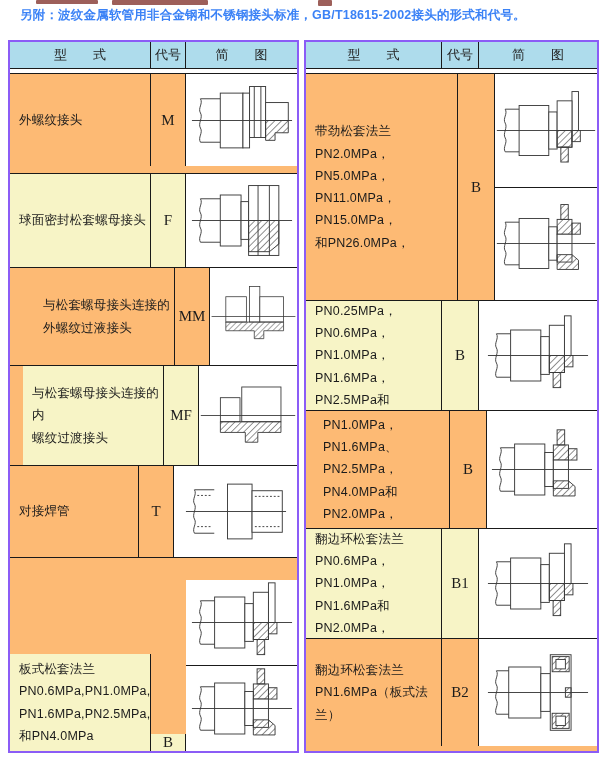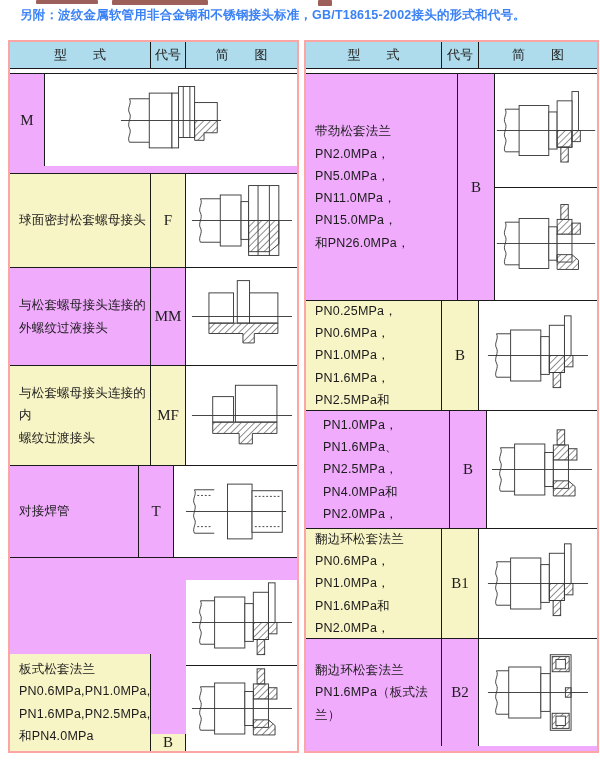--- a/index.html
+++ b/index.html
@@ -11,21 +11,21 @@
   .page{position:absolute;inset:0;}
   .crop-marks span{position:absolute;top:0;background:#7c2a23;opacity:.75;border-radius:1px;}
   .crop-marks .m1{left:36px;width:62px;height:4px;}
   .crop-marks .m2{left:112px;width:96px;height:5px;}
   .crop-marks .m3{left:318px;width:14px;height:6px;}
   .title{
     position:absolute;left:20px;top:7px;width:586px;
     font-size:12.5px;font-weight:bold;letter-spacing:.2px;color:#3b82f6;
   }
   .tables{position:absolute;left:8px;top:40px;display:flex;gap:5px;}
-  .tbl{background:#f0abfc;border:2px solid #fca5a5;}
+  .tbl{background:#fdba74;border:2px solid #8b5cf6;}
   .tbl.left{width:287px;}
   .tbl.right{width:291px;}
   .trow{display:flex;box-sizing:border-box;}
   .trow.header{height:27px;border-bottom:1px solid #1a1a1a;}
   .trow.header .c{
     background:#aedcec;display:flex;align-items:center;justify-content:center;
     font-size:13px;color:#222;
   }
   .hgap{height:4px;border-bottom:1px solid #1a1a1a;background:#fff;}
   .trow.body + .trow.body{border-top:1px solid #1a1a1a;}
@@ -53,20 +53,23 @@
   <div class="title">另附：波纹金属软管用非合金钢和不锈钢接头标准，GB/T18615-2002接头的形式和代号。</div>
   <div class="tables">
     <div class="tbl left" id="left-table">
         <div class="trow header">
           <div class="c t" style="width:141px;justify-content:center;padding:0">型　　式</div>
           <div class="c k" style="width:35px;font-family:inherit;font-size:13px">代号</div>
           <div class="c d" style="flex-direction:row;align-items:center;justify-content:center">简　　图</div>
         </div>
         <div class="hgap"></div>
         <div class="trow body" style="height: 92px;">
+          <div class="c t" style="width:141px">
+            <div class="ttext">外螺纹接头</div>
+          </div>
           <div class="c k" style="width:35px">M</div>
           <div class="c d">
             <div class="sub">
               <svg width="104" height="85" viewBox="0 0 110 90" preserveAspectRatio="xMidYMid meet">
                 <defs>
                   <pattern id="hleft_rows-0-0" width="5" height="5" patternUnits="userSpaceOnUse" patternTransform="rotate(45)">
                     <line x1="0" y1="0" x2="0" y2="5" stroke="#4a4a4a" stroke-width="1.3"></line>
                   </pattern>
                 </defs>
                 <path d="M32,22 L11,22 C14,27 8,32 11,37 C14,42 8,48 11,53 C14,58 8,63 11,68 L32,68" fill="#fff" stroke="#3a3a3a" stroke-width="1"></path>
@@ -100,21 +103,21 @@
                 <rect x="54" y="25" width="8" height="40" fill="#fff" stroke="#3a3a3a" stroke-width="1"></rect>
                 <rect x="62" y="8" width="32" height="74" fill="#fff" stroke="#3a3a3a" stroke-width="1"></rect>
                 <line x1="72" y1="8" x2="72" y2="82" stroke="#3a3a3a" stroke-width="1"></line>
                 <line x1="84" y1="8" x2="84" y2="82" stroke="#3a3a3a" stroke-width="1"></line>
                 <polygon points="62,45 94,45 94,70 84,78 62,78" fill="url(#hleft_rows-1-0)" stroke="#3a3a3a" stroke-width="1"></polygon>
                 <line x1="2" y1="45" x2="108" y2="45" stroke="#3a3a3a" stroke-width="1"></line>
               </svg>
             </div>
           </div>
         </div>
-        <div class="trow body" style="height: 98px;">
+        <div class="trow body" style="height: 98px; padding-left: 24px;">
           <div class="c t" style="width:141px">
             <div class="ttext">与松套螺母接头连接的
 外螺纹过液接头</div>
           </div>
           <div class="c k" style="width:35px">MM</div>
           <div class="c d">
             <div class="sub">
               <svg width="104" height="85" viewBox="0 0 110 90" preserveAspectRatio="xMidYMid meet">
                 <defs>
                   <pattern id="hleft_rows-2-0" width="5" height="5" patternUnits="userSpaceOnUse" patternTransform="rotate(45)">
@@ -123,21 +126,21 @@
                 </defs>
                 <rect x="20" y="20" width="26" height="32" fill="#fff" stroke="#3a3a3a" stroke-width="1"></rect>
                 <rect x="50" y="7" width="13" height="45" fill="#fff" stroke="#3a3a3a" stroke-width="1"></rect>
                 <rect x="63" y="20" width="30" height="32" fill="#fff" stroke="#3a3a3a" stroke-width="1"></rect>
                 <polygon points="20,52 93,52 93,63 68,63 68,73 56,73 56,63 20,63" fill="url(#hleft_rows-2-0)" stroke="#3a3a3a" stroke-width="1"></polygon>
                 <line x1="2" y1="45" x2="108" y2="45" stroke="#3a3a3a" stroke-width="1"></line>
               </svg>
             </div>
           </div>
         </div>
-        <div class="trow body hl" style="height: 100px;">
+        <div class="trow body hl" style="height: 100px; padding-left: 13px;">
           <div class="c t" style="width:141px">
             <div class="ttext">与松套螺母接头连接的内
 螺纹过渡接头</div>
           </div>
           <div class="c k" style="width:35px">MF</div>
           <div class="c d">
             <div class="sub">
               <svg width="104" height="85" viewBox="0 0 110 90" preserveAspectRatio="xMidYMid meet">
                 <defs>
                   <pattern id="hleft_rows-3-0" width="5" height="5" patternUnits="userSpaceOnUse" patternTransform="rotate(45)">

